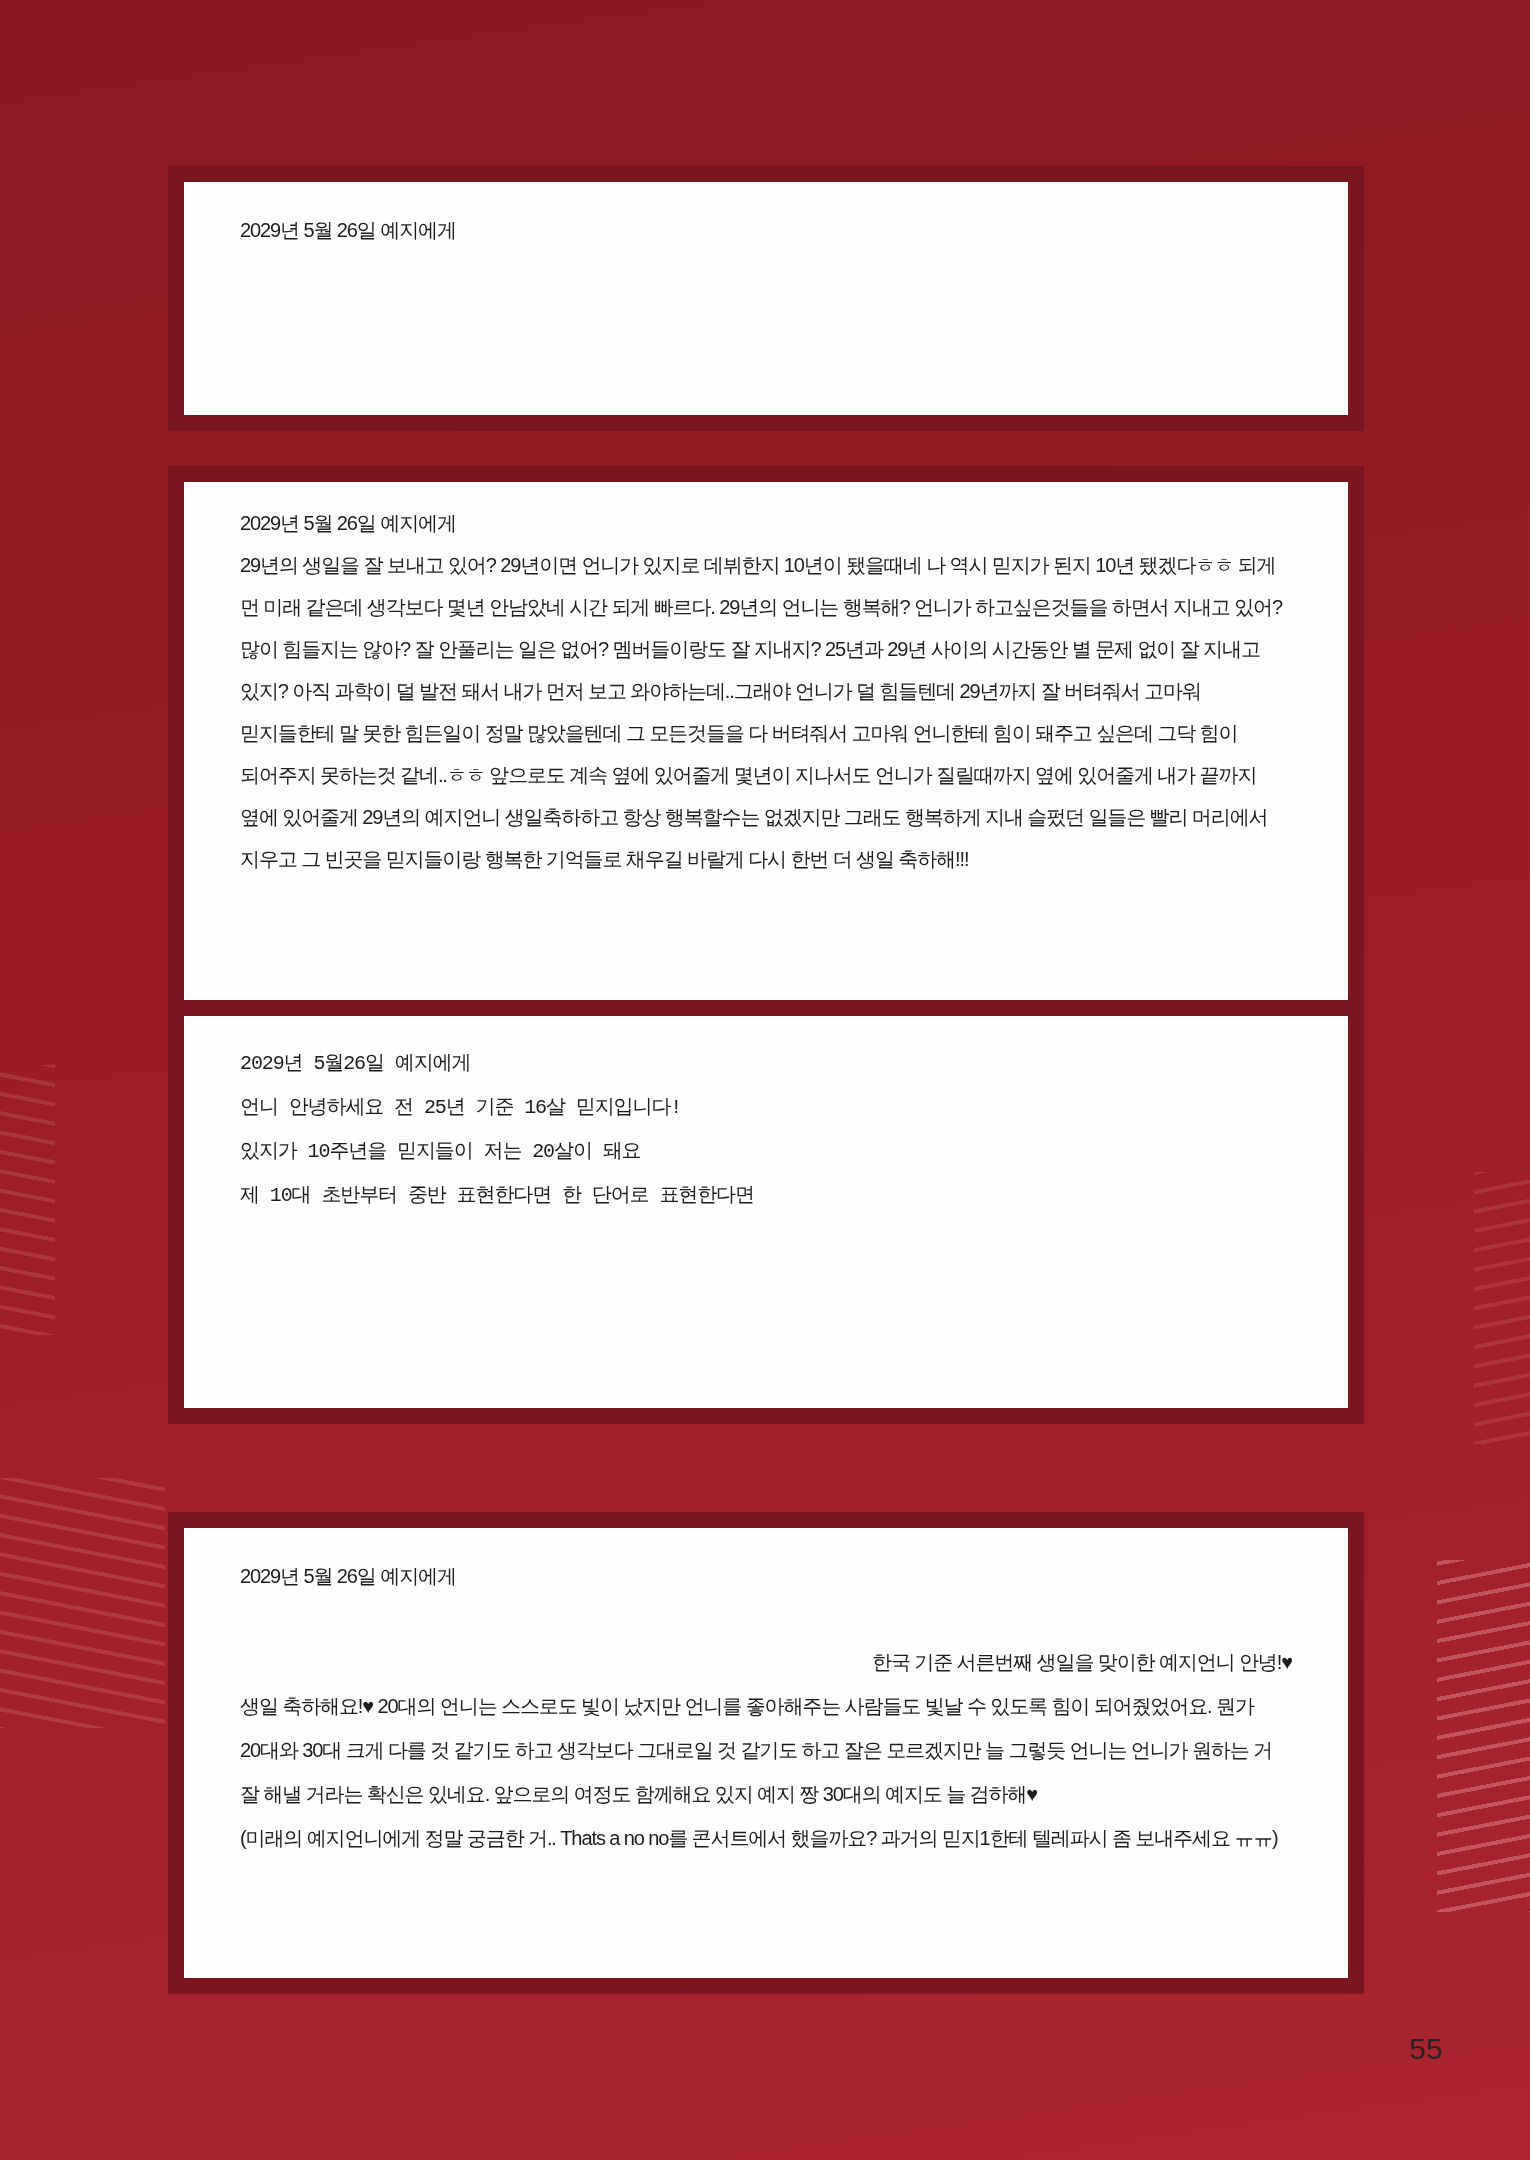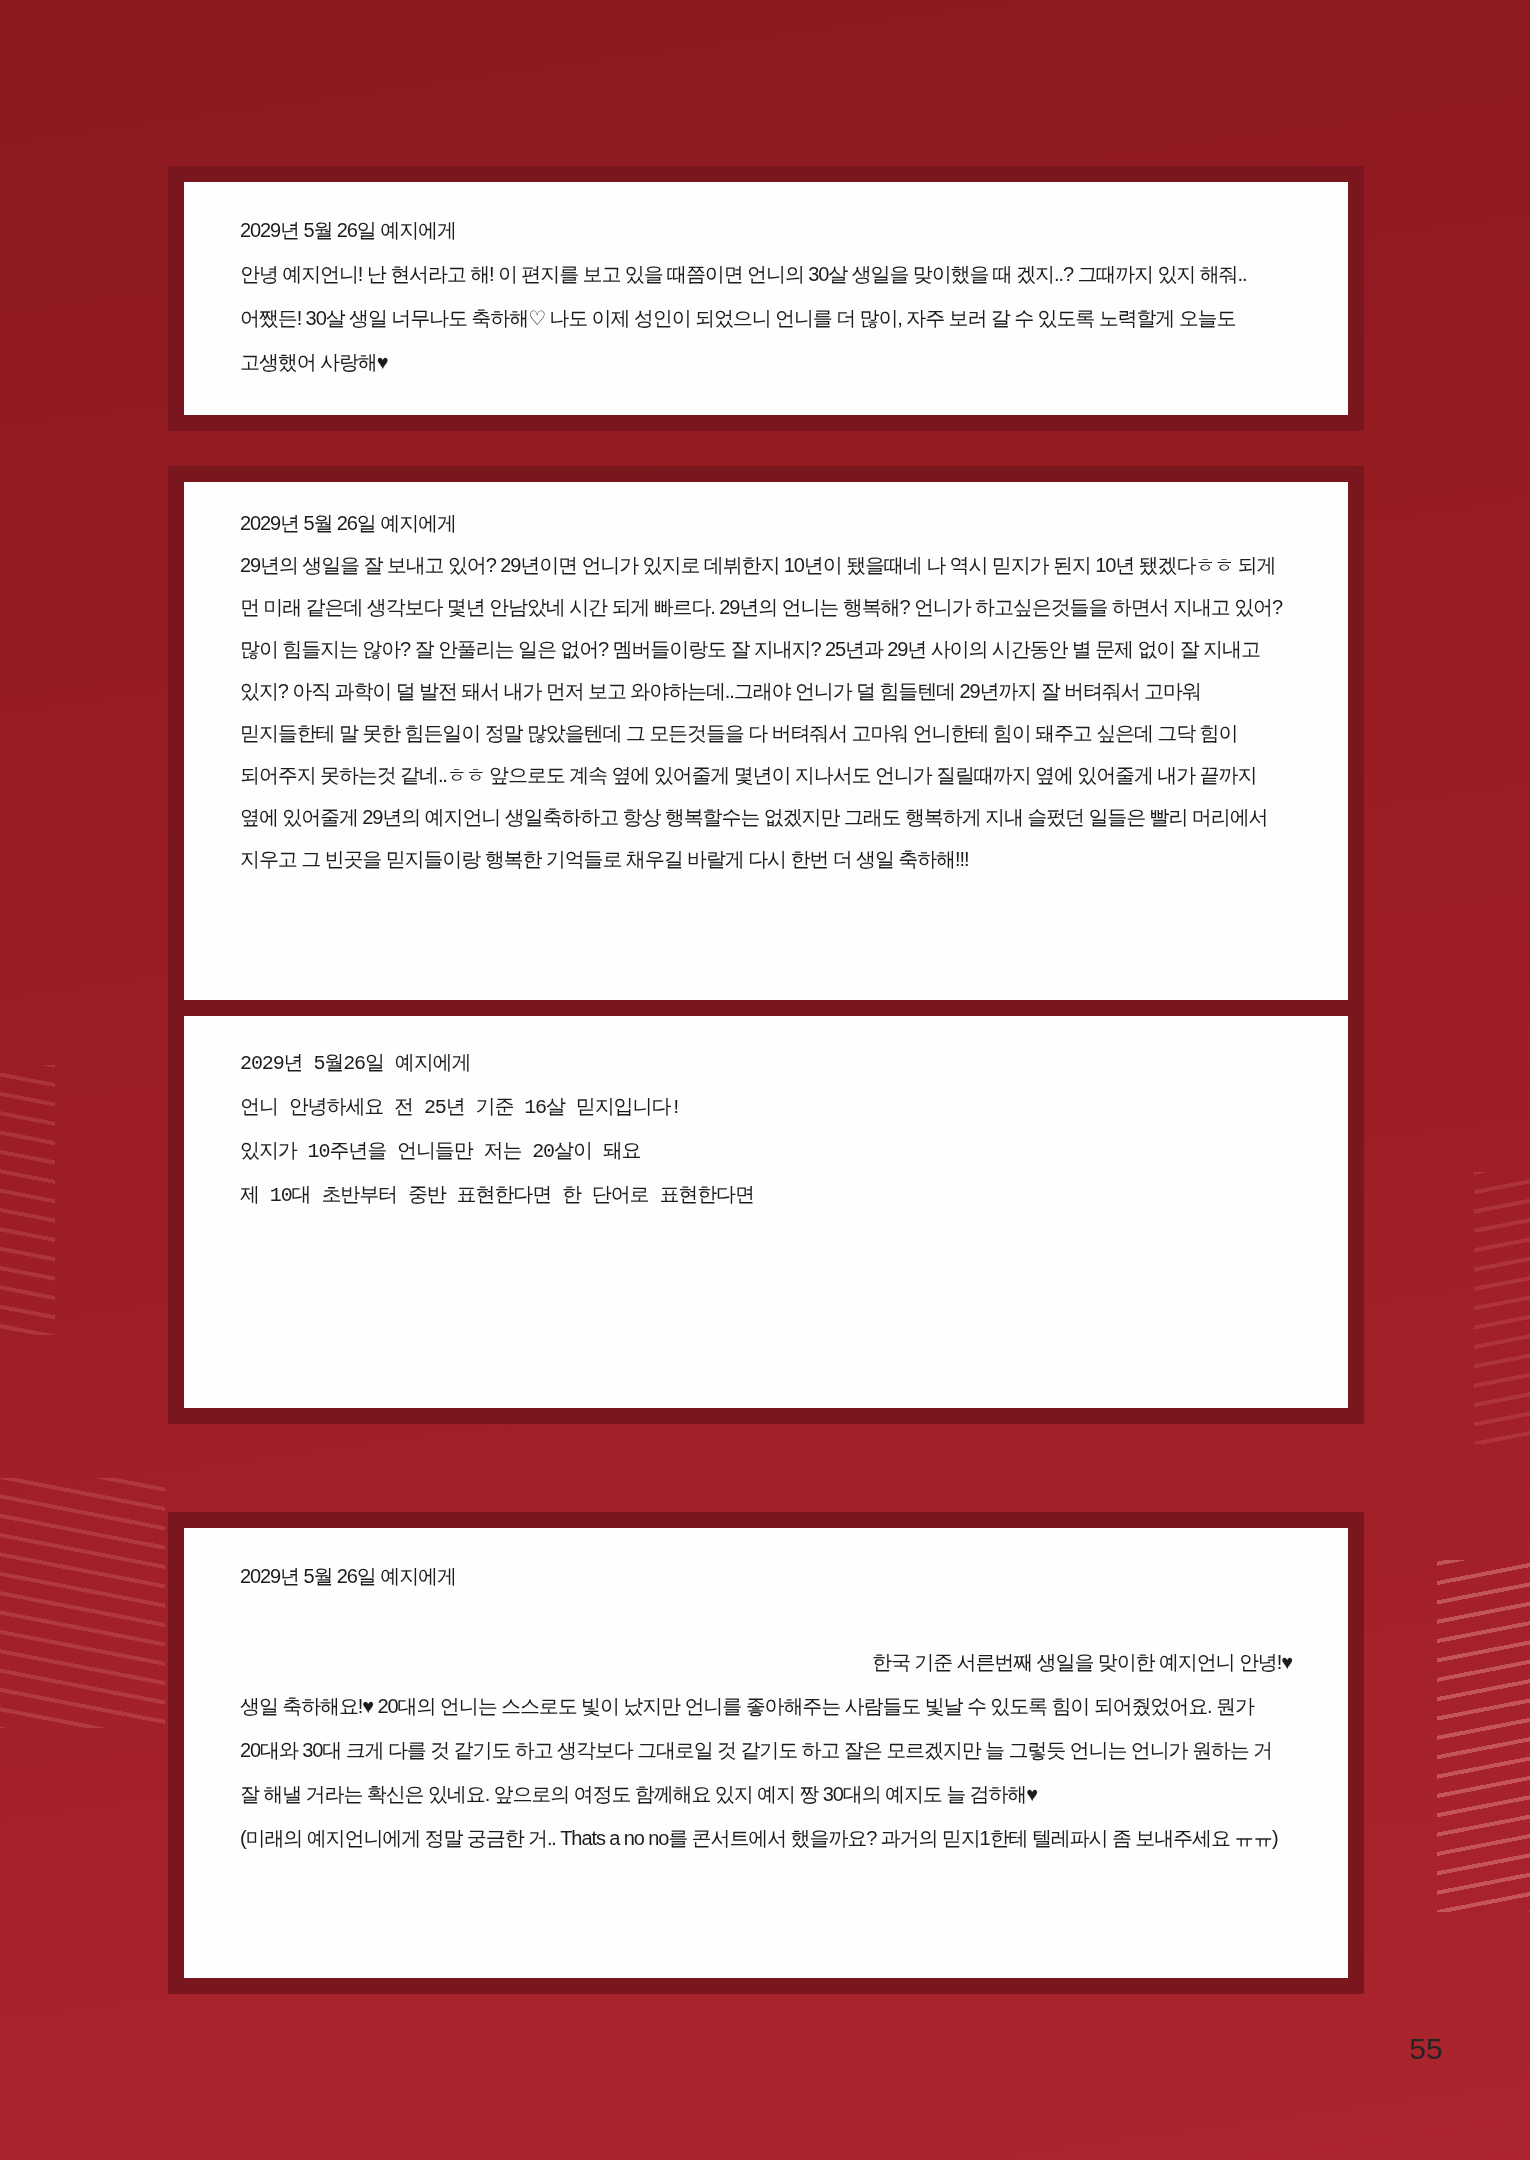--- a/index.html
+++ b/index.html
@@ -70,36 +70,35 @@
   <div class="deco rise deco-right-upper">
       <div class="stripes"></div>
     </div>
   <div class="deco rise deco-right-lower">
       <div class="stripes"></div>
     </div>
 
   <section class="letter-box box-1">
     <div class="letter-inner">
       <p class="letter-date">2029년 5월 26일 예지에게</p>
-      <p class="letter-par">안녕 예지언니! 난 현서라고 해! 이 편지를 보고 있을 때쯤이면 언니의 30살 생일을 맞이했을 때 겠지..? 그때까지 있지 해줘.. 어쨌든! 30살 생일 너무나도 축하해♡ 나도 이제 성인이 되었으니 언니를 더 많이, 자주 보러 갈 수 있도록 노력할게 오늘도 고생했어 사랑해♥</p>
     </div>
   </section>
 
   <section class="letter-box box-2">
     <div class="letter-inner">
       <p class="letter-date">2029년 5월 26일 예지에게</p>
       <p class="letter-par">29년의 생일을 잘 보내고 있어? 29년이면 언니가 있지로 데뷔한지 10년이 됐을때네 나 역시 믿지가 된지 10년 됐겠다ㅎㅎ 되게 먼 미래 같은데 생각보다 몇년 안남았네 시간 되게 빠르다. 29년의 언니는 행복해? 언니가 하고싶은것들을 하면서 지내고 있어? 많이 힘들지는 않아? 잘 안풀리는 일은 없어? 멤버들이랑도 잘 지내지? 25년과 29년 사이의 시간동안 별 문제 없이 잘 지내고 있지? 아직 과학이 덜 발전 돼서 내가 먼저 보고 와야하는데..그래야 언니가 덜 힘들텐데 29년까지 잘 버텨줘서 고마워 믿지들한테 말 못한 힘든일이 정말 많았을텐데 그 모든것들을 다 버텨줘서 고마워 언니한테 힘이 돼주고 싶은데 그닥 힘이 되어주지 못하는것 같네..ㅎㅎ 앞으로도 계속 옆에 있어줄게 몇년이 지나서도 언니가 질릴때까지 옆에 있어줄게 내가 끝까지 옆에 있어줄게 29년의 예지언니 생일축하하고 항상 행복할수는 없겠지만 그래도 행복하게 지내 슬펐던 일들은 빨리 머리에서 지우고 그 빈곳을 믿지들이랑 행복한 기억들로 채우길 바랄게 다시 한번 더 생일 축하해!!!</p>
     </div>
   </section>
 
   <section class="letter-box box-3">
     <div class="letter-inner">
       <p class="letter-date">2029년 5월26일 예지에게</p>
       <p class="letter-par">언니 안녕하세요 전 25년 기준 16살 믿지입니다!</p>
-      <p class="letter-par">있지가 10주년을 언니들만 저는 20살이 돼요</p>
+      <p class="letter-par">있지가 10주년을 믿지들이 저는 20살이 돼요</p>
       <p class="letter-par">제 10대 초반부터 중반 표현한다면 한 단어로 표현한다면</p>
     </div>
   </section>
 
   <section class="letter-box box-4">
     <div class="letter-inner">
       <p class="letter-date">2029년 5월 26일 예지에게</p>
       <p class="letter-par gap-top">한국 기준 서른번째 생일을 맞이한 예지언니 안녕!♥</p>
       <p class="letter-par">생일 축하해요!♥ 20대의 언니는 스스로도 빛이 났지만 언니를 좋아해주는 사람들도 빛날 수 있도록 힘이 되어줬었어요. 뭔가 20대와 30대 크게 다를 것 같기도 하고 생각보다 그대로일 것 같기도 하고 잘은 모르겠지만 늘 그렇듯 언니는 언니가 원하는 거 잘 해낼 거라는 확신은 있네요. 앞으로의 여정도 함께해요 있지 예지 짱 30대의 예지도 늘 검하해♥</p>
       <p class="letter-par">(미래의 예지언니에게 정말 궁금한 거.. Thats a no no를 콘서트에서 했을까요? 과거의 믿지1한테 텔레파시 좀 보내주세요 ㅠㅠ)</p>

